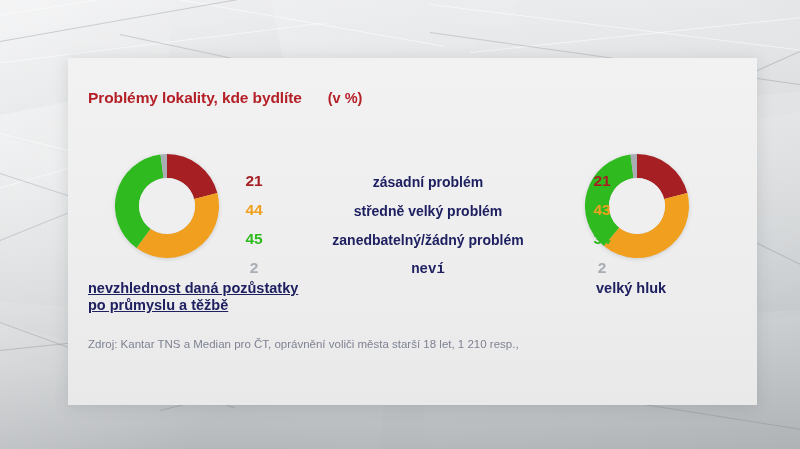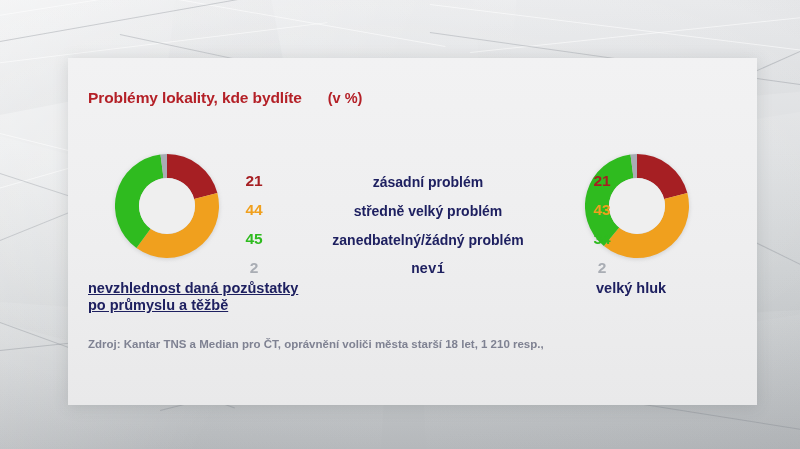--- a/index.html
+++ b/index.html
@@ -121,21 +121,20 @@
   }
 
   
   #source {
     position: absolute;
     left: 20px;
     top: 278px;
     font-size: 11.5px;
     color: #7f8292;
     line-height: 16px;
-    font-weight: bold;
   }
   #source div { white-space: nowrap; }
 </style>
 </head>
 <body>
 
 <div id="backdrop">
   <div class="facet" style="left:-40px;  top:-30px;  width:300px; height:150px; transform:rotate(-11deg); opacity:.55;"></div>
   <div class="facet" style="left:180px;  top:-50px;  width:340px; height:140px; transform:rotate(6deg);   opacity:.45;"></div>
   <div class="facet" style="left:470px;  top:-40px;  width:420px; height:160px; transform:rotate(-5deg);  opacity:.40;"></div>

